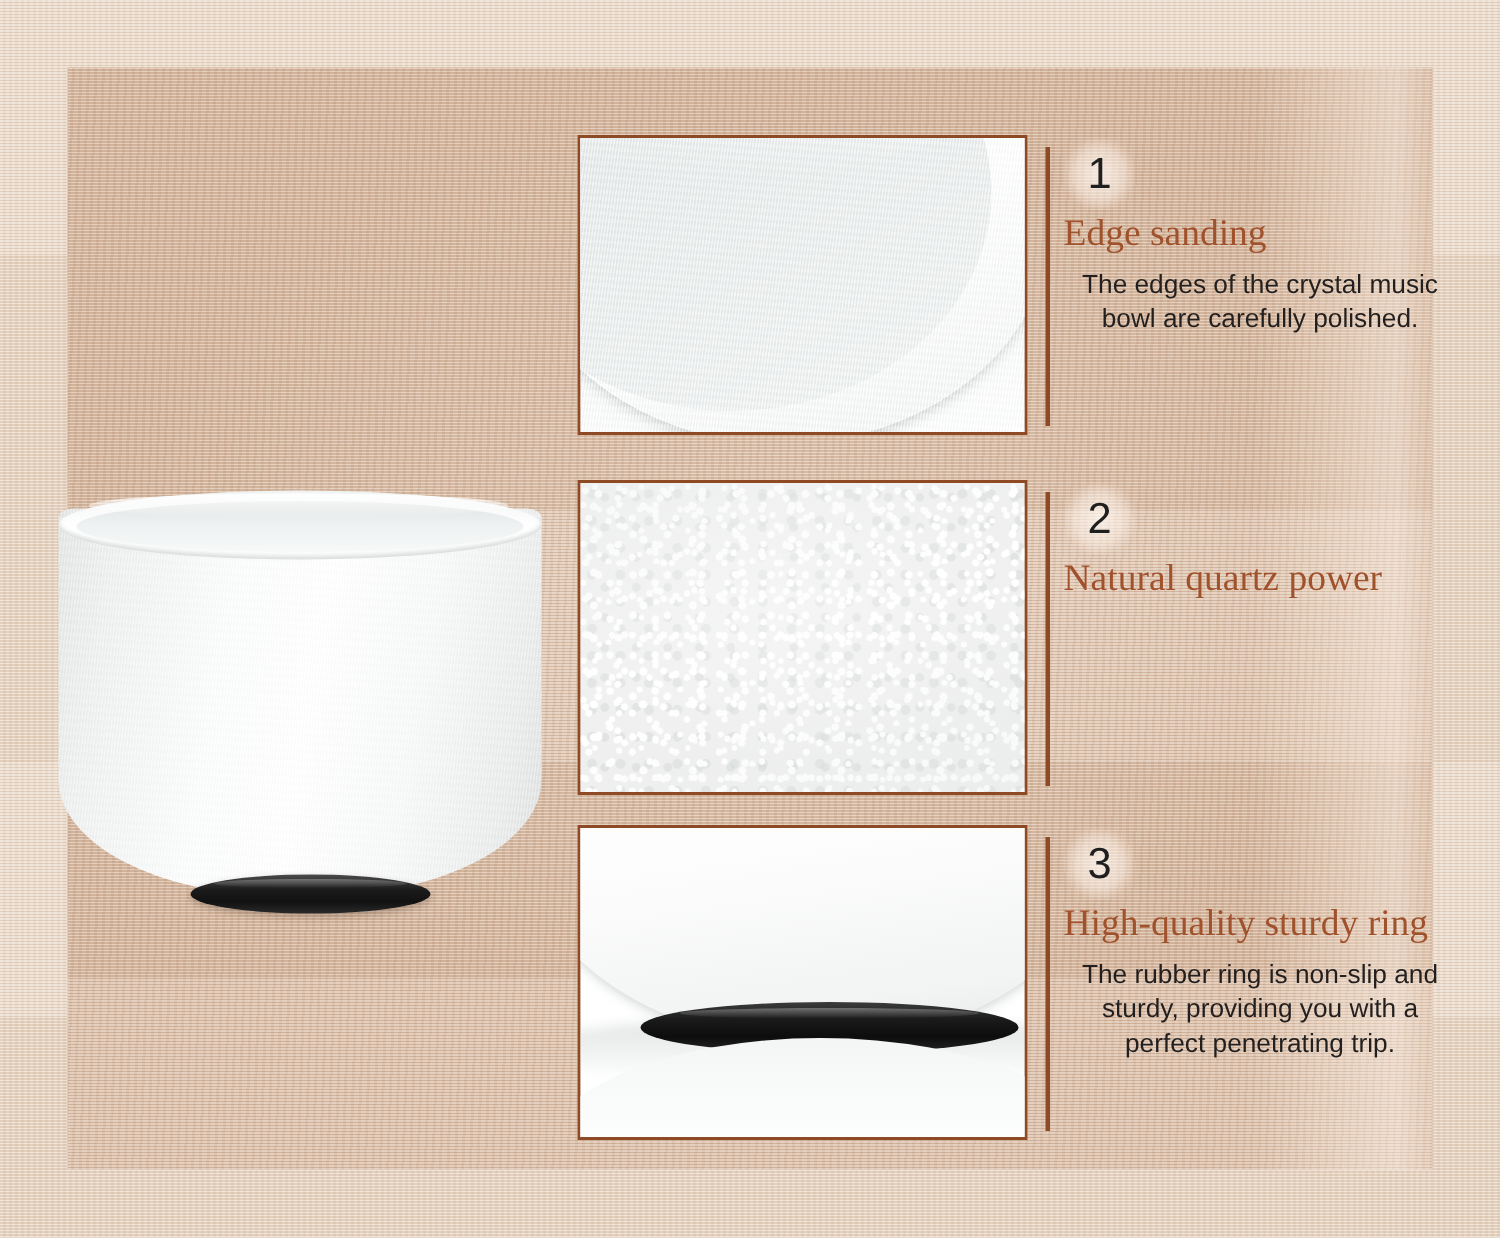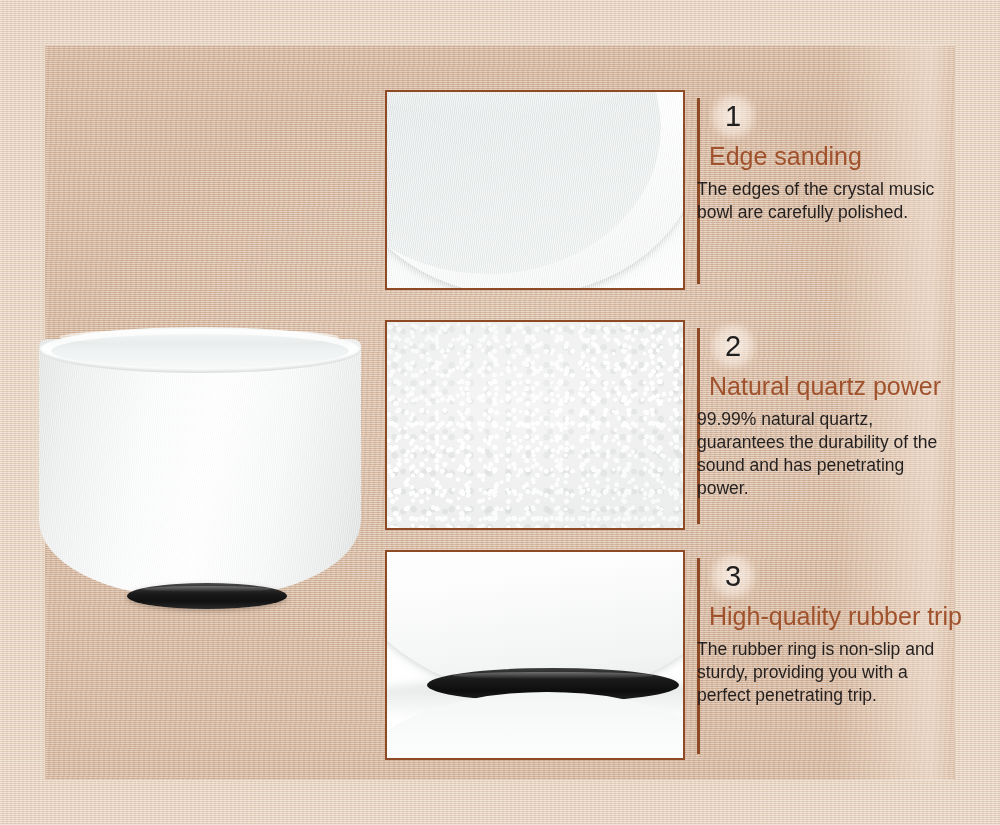--- a/index.html
+++ b/index.html
@@ -271,28 +271,30 @@
       rgba(255,248,242,0.78) 0%, rgba(252,241,232,0.52) 48%,
       rgba(236,214,196,0.14) 72%, rgba(236,214,196,0) 85%);
   }
 
   .feature-title {
     position: absolute;
     left: 12px; top: 52px;
     font-size: 25px;
     color: #a0522d;
     white-space: nowrap;
+    font-family: Liberation Serif, serif;
   }
   .feature-desc {
     position: absolute;
-    left: 0; top: 88px;
+    left: 12px; top: 88px;
     width: 262px;
     font-size: 17.5px;
     line-height: 23px;
     color: #231f1e;
+    text-align: center;
   }
 </style>
 </head>
 <body>
 
 <div id="page">
 
   <div id="inner-panel"></div>
 
   <div id="product-photo">
@@ -322,35 +324,34 @@
   </div>
 
   <div class="feature-row" id="feature-2">
     <div class="photo-frame">
       <div class="photo-sand"></div>
     </div>
     <div class="text-col">
       <div class="accent-bar"></div>
       <div class="badge">2</div>
       <div class="feature-title">Natural quartz power</div>
-      <div class="feature-desc">99.99% natural quartz, guarantees the durability of the sound and has penetrating power.</div>
     </div>
   </div>
 
   <div class="feature-row" id="feature-3">
     <div class="photo-frame">
       <div class="photo-ring">
         <div class="bowl-bottom"></div>
         <div class="shadow-sweep"></div>
         <div class="rubber"></div>
         <div class="rubber-hi"></div>
         <div class="surface"></div>
       </div>
     </div>
     <div class="text-col">
       <div class="accent-bar"></div>
       <div class="badge">3</div>
-      <div class="feature-title">High-quality rubber trip</div>
+      <div class="feature-title">High-quality sturdy ring</div>
       <div class="feature-desc">The rubber ring is non-slip and sturdy, providing you with a perfect penetrating trip.</div>
     </div>
   </div>
 
 </div>
 
 </body></html>

